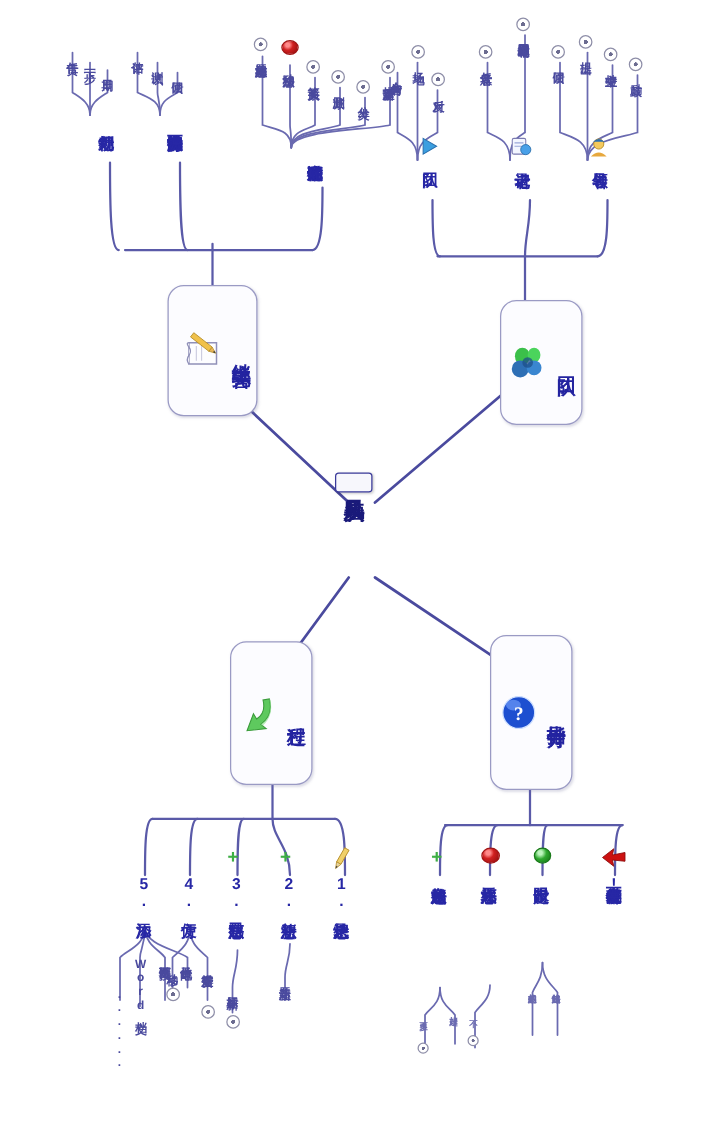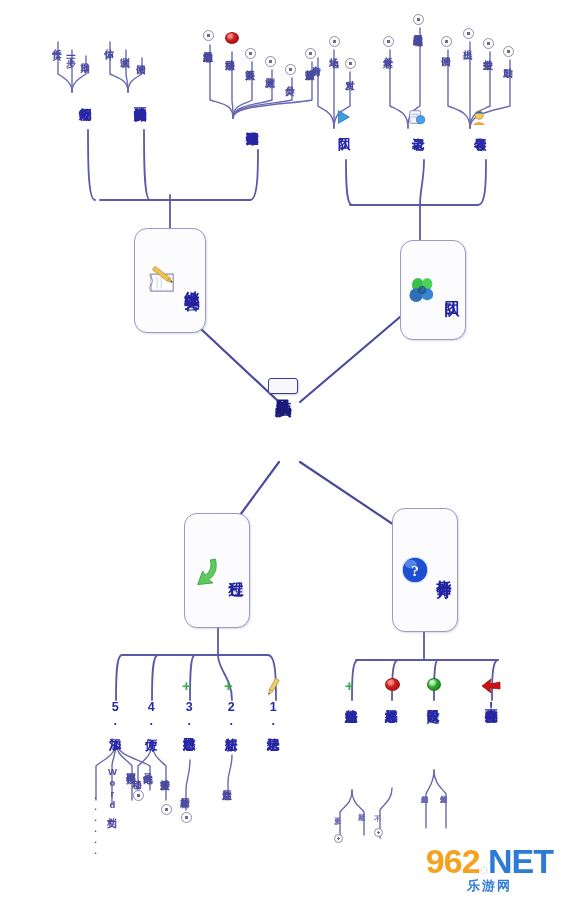--- a/index.html
+++ b/index.html
@@ -510,20 +510,14 @@
 
   <div class="node l4" style="left:374px; top:810px;">
     <span>不</span></div>
   <div class="marker m-gray" style="left:374px; top:828px; width:9px; height:9px;"></div>
 
   <div class="node l4" style="left:421px; top:790px;">
     <span>想的越多</span></div>
   <div class="node l4" style="left:440px; top:790px;">
     <span>越快越好</span></div>
 
-  <div class="wm">
-    <div class="big">
-      <span class="n962">962</span><span class="dot">.</span><span class="net">NET</span>
-    </div>
-    <div class="sub">乐游网</div>
-  </div>
 
 </div>
 
 </body></html>

